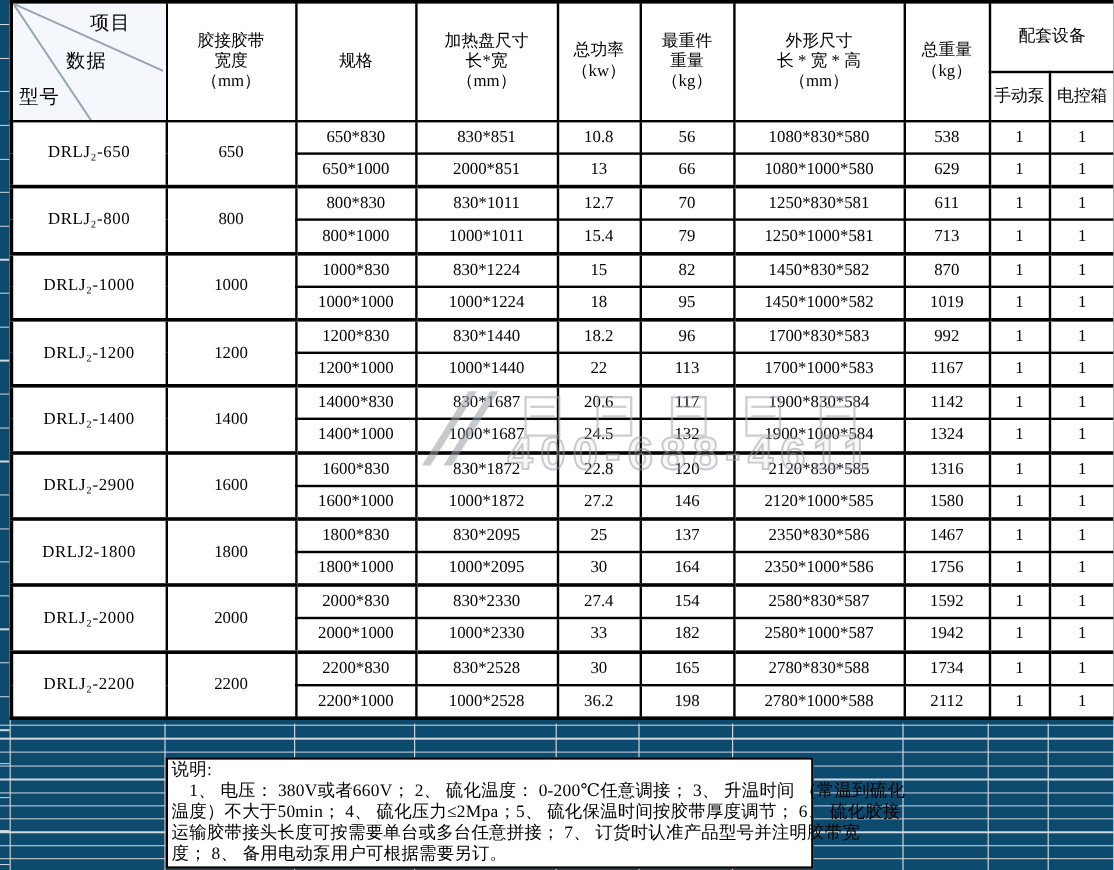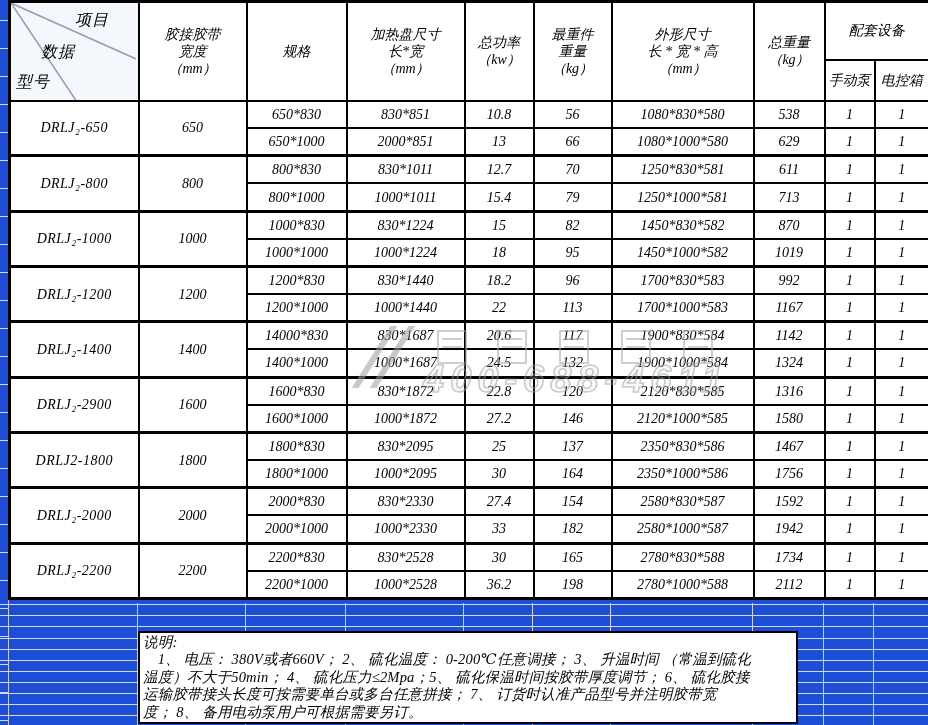--- a/index.html
+++ b/index.html
@@ -1,18 +1,18 @@
 <!DOCTYPE html>
 <html><head>
 <meta charset="utf-8">
 <style>
   html,body{margin:0;padding:0;background:#fff;}
   .sheet{
-    position:relative;width:928px;height:725px;background:#1d4ed8;overflow:hidden;
-    font-family:"Liberation Serif","DejaVu Serif",serif;color:#000;font-style:italic;
+    position:relative;width:928px;height:725px;background:#0c4a6e;overflow:hidden;
+    font-family:"Liberation Serif","DejaVu Serif",serif;color:#000;
   }
   
   .left-margin{
     position:absolute;left:0;top:0;width:8px;height:725px;
     border-right:1px solid #c6ccd4;
     background:repeating-linear-gradient(to bottom,#d3d8de 0 1px,transparent 1px 28px);
     background-position:0 20px;
   }
   
   .bottom-grid{
@@ -34,42 +34,42 @@
   }
   thead tr.h1{height:58px;}
   thead tr.h2{height:41px;}
   tbody tr{height:27.66px;}
   tbody tr.gsep td{border-top:3px solid #000;}
   td.model{font-size:15px;letter-spacing:.5px;margin-top:19px;}
   th.corner{position:relative;padding:0;background:#f4f8fc;}
   th.corner svg{position:absolute;left:0;top:0;}
   .corner-lab{position:absolute;font-size:16px;letter-spacing:1px;white-space:nowrap;}
   .lab-top{left:64px;top:8px;}
-  .lab-mid{left:30px;top:40px;}
+  .lab-mid{left:44px;top:40px;}
   .lab-bot{left:5px;top:70px;}
 
   
   .watermark{
     position:absolute;left:345px;top:322px;width:408px;height:78px;
     opacity:.55;pointer-events:none;z-index:5;
   }
   .wm-slash{position:absolute;width:7px;height:62px;background:#9aa0a6;transform:skewX(-32deg);}
   .wm-s1{left:26px;top:4px;}
   .wm-s2{left:44px;top:4px;}
   .wm-box{position:absolute;top:8px;width:26px;height:30px;border:2px solid #a6abb0;}
   .wm-box::after{content:"";display:block;margin:6px 3px 0 3px;height:6px;border:2px solid #a6abb0;border-left:none;border-right:none;}
   .wm-phone{
     position:absolute;left:78px;top:36px;font-size:38px;font-weight:bold;letter-spacing:6px;
     color:rgba(200,203,206,.25);-webkit-text-stroke:1.6px #9aa0a6;white-space:nowrap;
     font-family:"Liberation Sans",sans-serif;
   }
 
   
   .notes{
-    position:absolute;left:138px;top:631px;width:660px;height:93px;
+    position:absolute;left:138px;top:631px;width:540px;height:93px;
     border:2.5px solid #000;background:#fff;z-index:10;box-sizing:border-box;
     padding:1px 3px;font-size:14.5px;line-height:17.4px;white-space:nowrap;
   }
   .notes div{letter-spacing:.2px;}
 </style>
 </head>
 <body>
 
 <div class="sheet">
 

